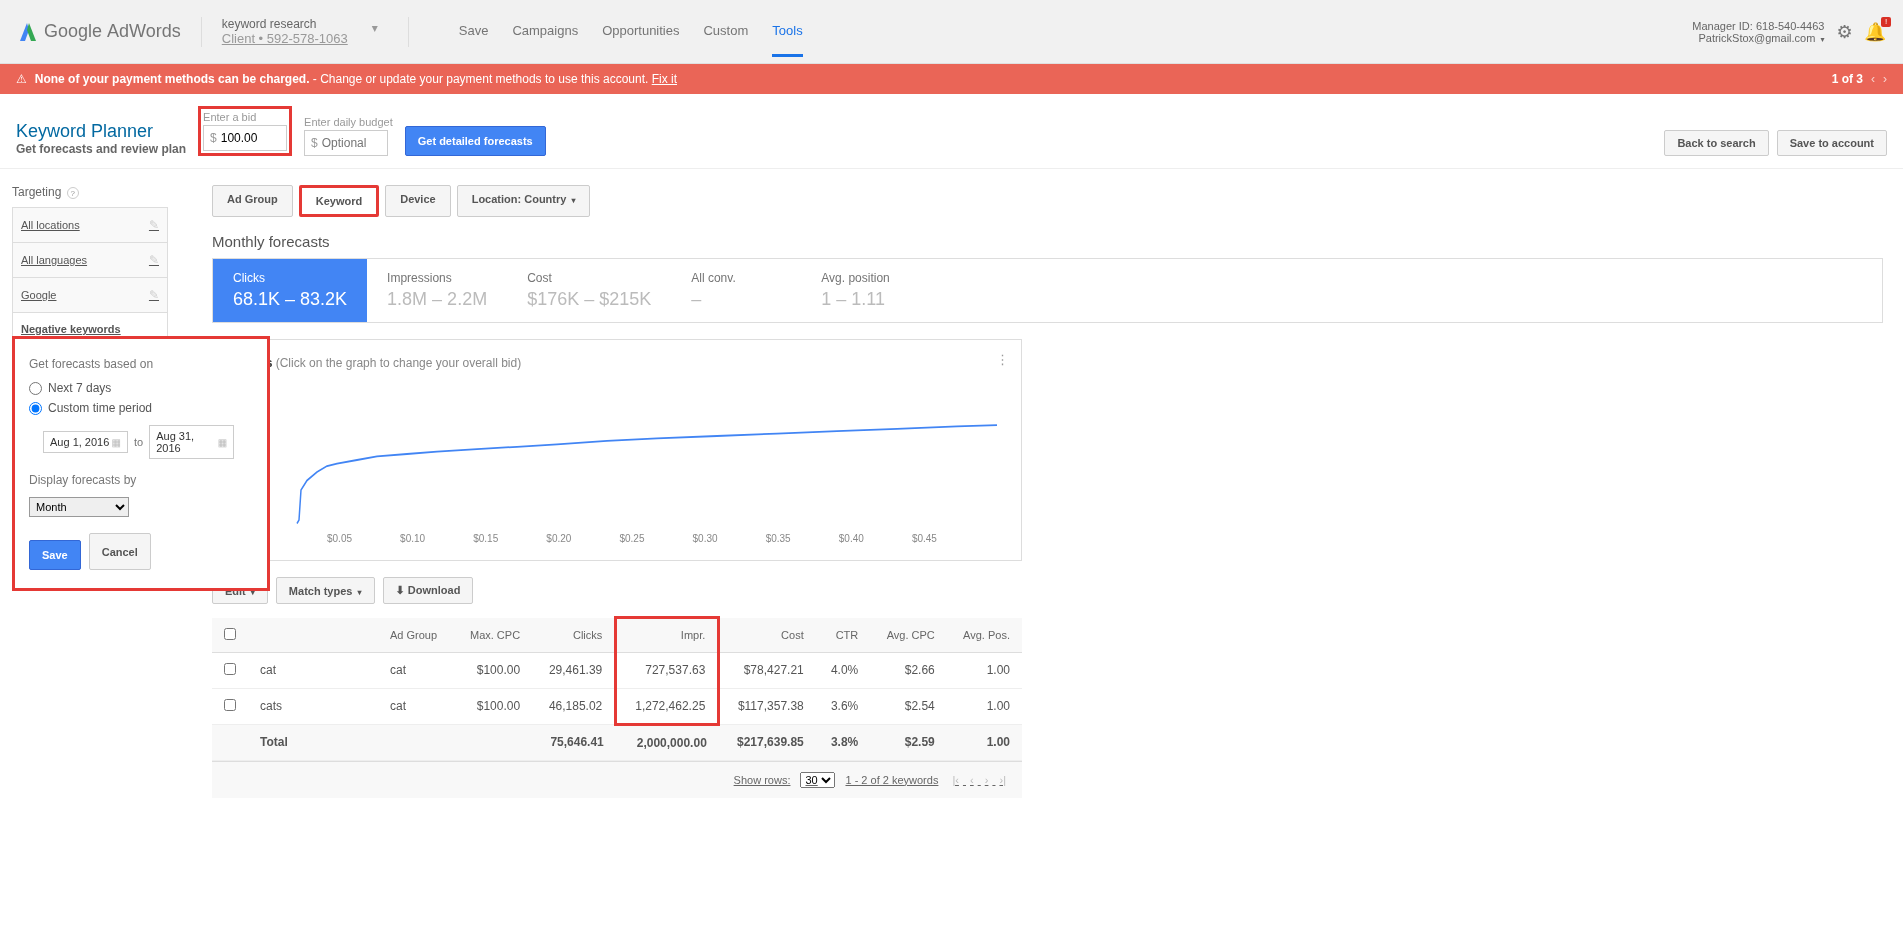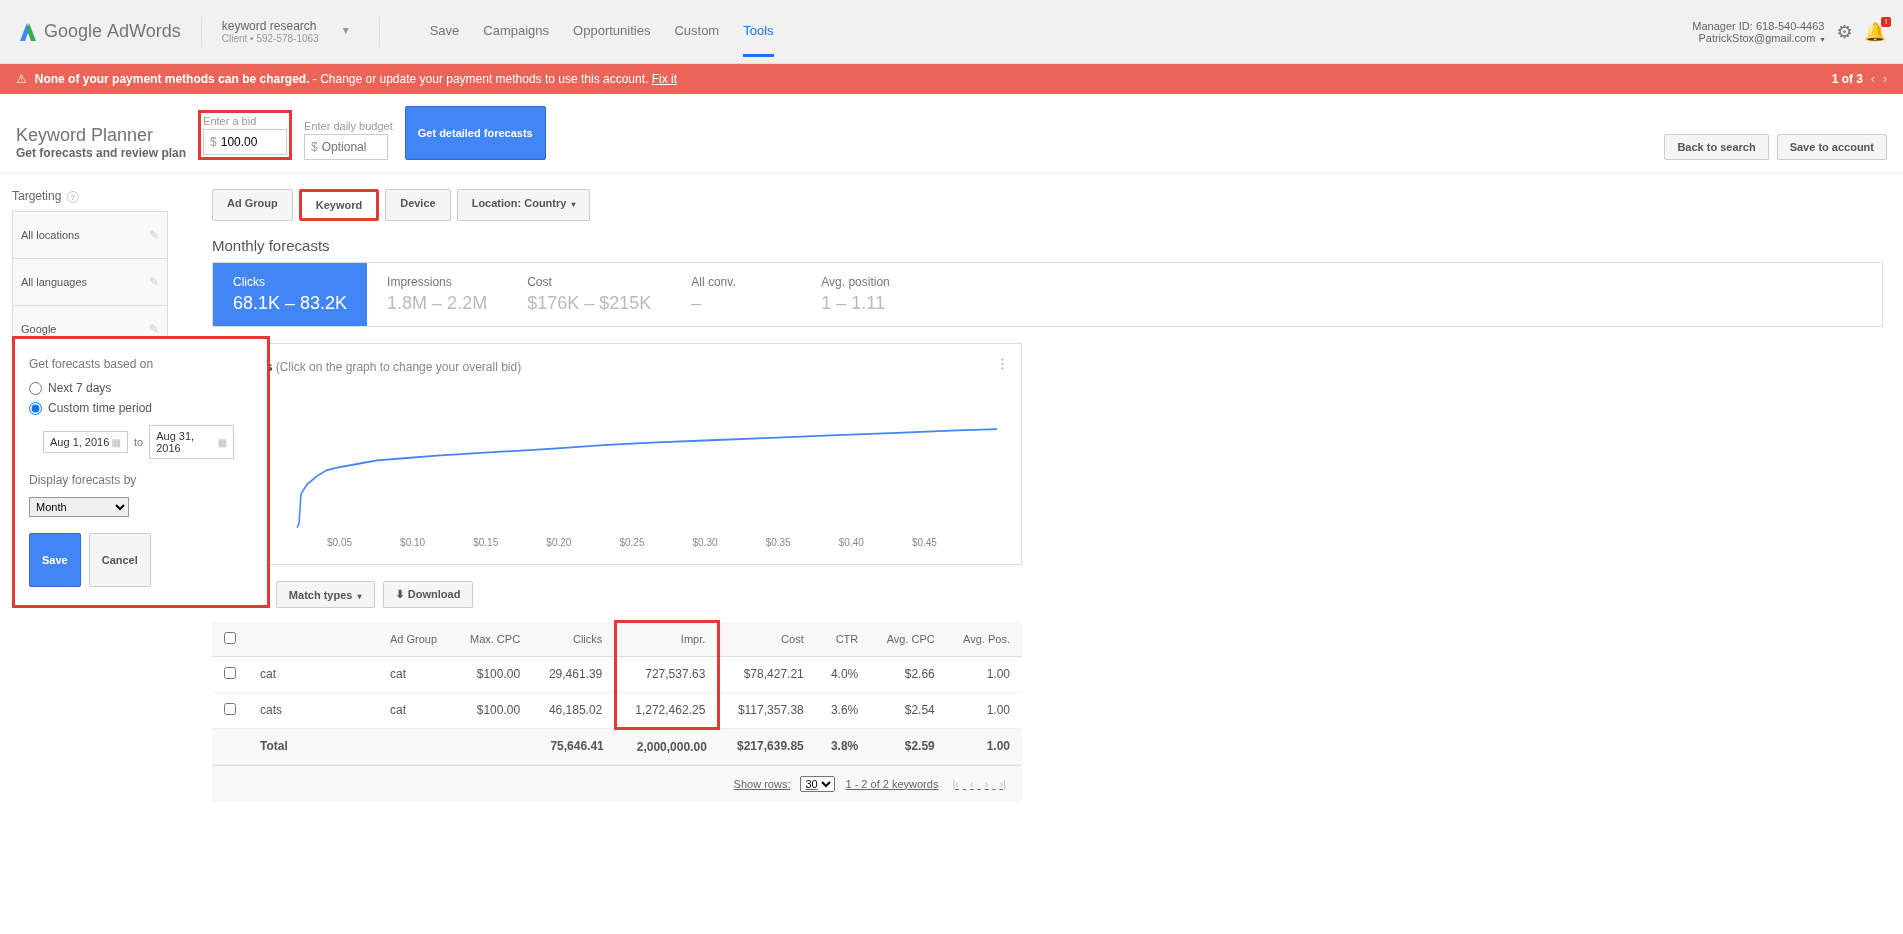--- a/index.html
+++ b/index.html
@@ -6,56 +6,56 @@
 body { background: #fff; font-size: 13px; color: #333; }
 
 
 .header { display: flex; align-items: center; height: 64px; background: #f1f1f1; border-bottom: 1px solid #e0e0e0; padding: 0 16px; }
 .logo { display: flex; align-items: center; gap: 4px; }
 .logo-icon { width: 24px; height: 24px; }
 .logo-text { font-size: 18px; color: #757575; font-weight: 300; }
 .logo-text strong { color: #757575; font-weight: 400; }
 .divider { width: 1px; height: 30px; background: #ddd; margin: 0 20px; }
 .account-info { font-size: 12px; color: #666; position: relative; padding-right: 40px; }
-.account-sub { font-size: 10px; color: #999; }
+.account-sub { font-size: 13px; color: #999; text-decoration: underline; }
 .nav { display: flex; gap: 24px; margin-left: 30px; }
 .nav-item { color: #757575; font-size: 13px; cursor: pointer; padding: 16px 0; }
 .nav-item.active { color: #1a73e8; border-bottom: 3px solid #1a73e8; margin-bottom: -1px; }
 .header-right { margin-left: auto; display: flex; align-items: center; gap: 12px; font-size: 11px; color: #666; }
 .header-right-text { text-align: right; }
 .gear-icon, .bell-icon { color: #757575; font-size: 18px; cursor: pointer; position: relative; }
 .badge { position: absolute; top: -4px; right: -4px; background: #d93025; color: #fff; font-size: 8px; width: 10px; height: 10px; border-radius: 2px; display: flex; align-items: center; justify-content: center; }
 
 
 .alert-bar { background: #ea6557; color: #fff; padding: 8px 16px; display: flex; align-items: center; font-size: 12px; }
 .alert-icon { margin-right: 8px; }
 .alert-link { text-decoration: underline; cursor: pointer; }
 .alert-pager { margin-left: auto; display: flex; align-items: center; gap: 8px; }
 .alert-arrow { cursor: pointer; opacity: 0.7; }
 
 
 .toolbar { display: flex; align-items: flex-end; padding: 12px 16px; gap: 12px; border-bottom: 1px solid #eee; }
-.tool-title h1 { font-size: 18px; font-weight: 400; color: #737373; }
+.tool-title h1 { font-size: 18px; font-weight: 400; color: #0369a1; }
 .tool-title p { font-size: 12px; color: #666; font-weight: bold; }
 .input-group { display: flex; flex-direction: column; }
 .input-label { font-size: 11px; color: #999; margin-bottom: 2px; }
 .input-box { display: flex; align-items: center; border: 1px solid #ccc; padding: 4px 6px; font-size: 12px; width: 84px; height: 26px; }
 .input-box input { border: none; outline: none; width: 100%; font-size: 12px; }
 .input-prefix { color: #999; margin-right: 4px; }
 .red-box { border: 3px solid #e53935; padding: 2px; }
-.btn-primary { background: #4285f4; color: #fff; border: 1px solid #3367d6; padding: 20px 12px; font-size: 11px; font-weight: bold; cursor: pointer; border-radius: 2px; }
+.btn-primary { background: #4285f4; color: #fff; border: 1px solid #3367d6; padding: 8px 12px; font-size: 11px; font-weight: bold; cursor: pointer; border-radius: 2px; margin-top: 7px; }
 .btn-secondary { background: #f5f5f5; color: #555; border: 1px solid #ccc; padding: 6px 12px; font-size: 11px; font-weight: bold; cursor: pointer; border-radius: 2px; }
 .toolbar-right { margin-left: auto; display: flex; gap: 8px; }
 
 
 .main { display: flex; }
 .sidebar { width: 180px; padding: 16px 12px; }
 .sidebar h3 { font-size: 12px; color: #666; font-weight: 400; margin-bottom: 8px; }
 .help-icon { display: inline-block; border: 1px solid #ccc; border-radius: 50%; width: 12px; height: 12px; font-size: 8px; text-align: center; line-height: 11px; color: #999; margin-left: 2px; }
-.targeting-item { display: flex; justify-content: space-between; align-items: center; padding: 16px 8px; border: 1px solid #ddd; font-size: 11px; color: #555; margin-bottom: -1px; cursor: pointer; background: #f9f9f9; }
+.targeting-item { display: flex; justify-content: space-between; align-items: center; padding: 10px 8px; border: 1px solid #ddd; font-size: 11px; color: #555; margin-bottom: -1px; cursor: pointer; background: #f9f9f9; text-decoration: underline; }
 .targeting-item.bold { font-weight: bold; background: #fff; }
 .pencil { color: #ccc; font-size: 12px; }
 
 .content { flex: 1; padding: 16px 20px 16px 32px; }
 .tabs { display: flex; gap: 6px; }
 .tab { padding: 7px 14px; border: 1px solid #ccc; background: #f5f5f5; font-size: 11px; font-weight: bold; color: #555; cursor: pointer; border-radius: 2px; }
 .tab.active { background: #fff; }
 .tab-red { border: 3px solid #e53935; }
 
 .section-title { font-size: 15px; color: #555; margin: 16px 0 8px; }

